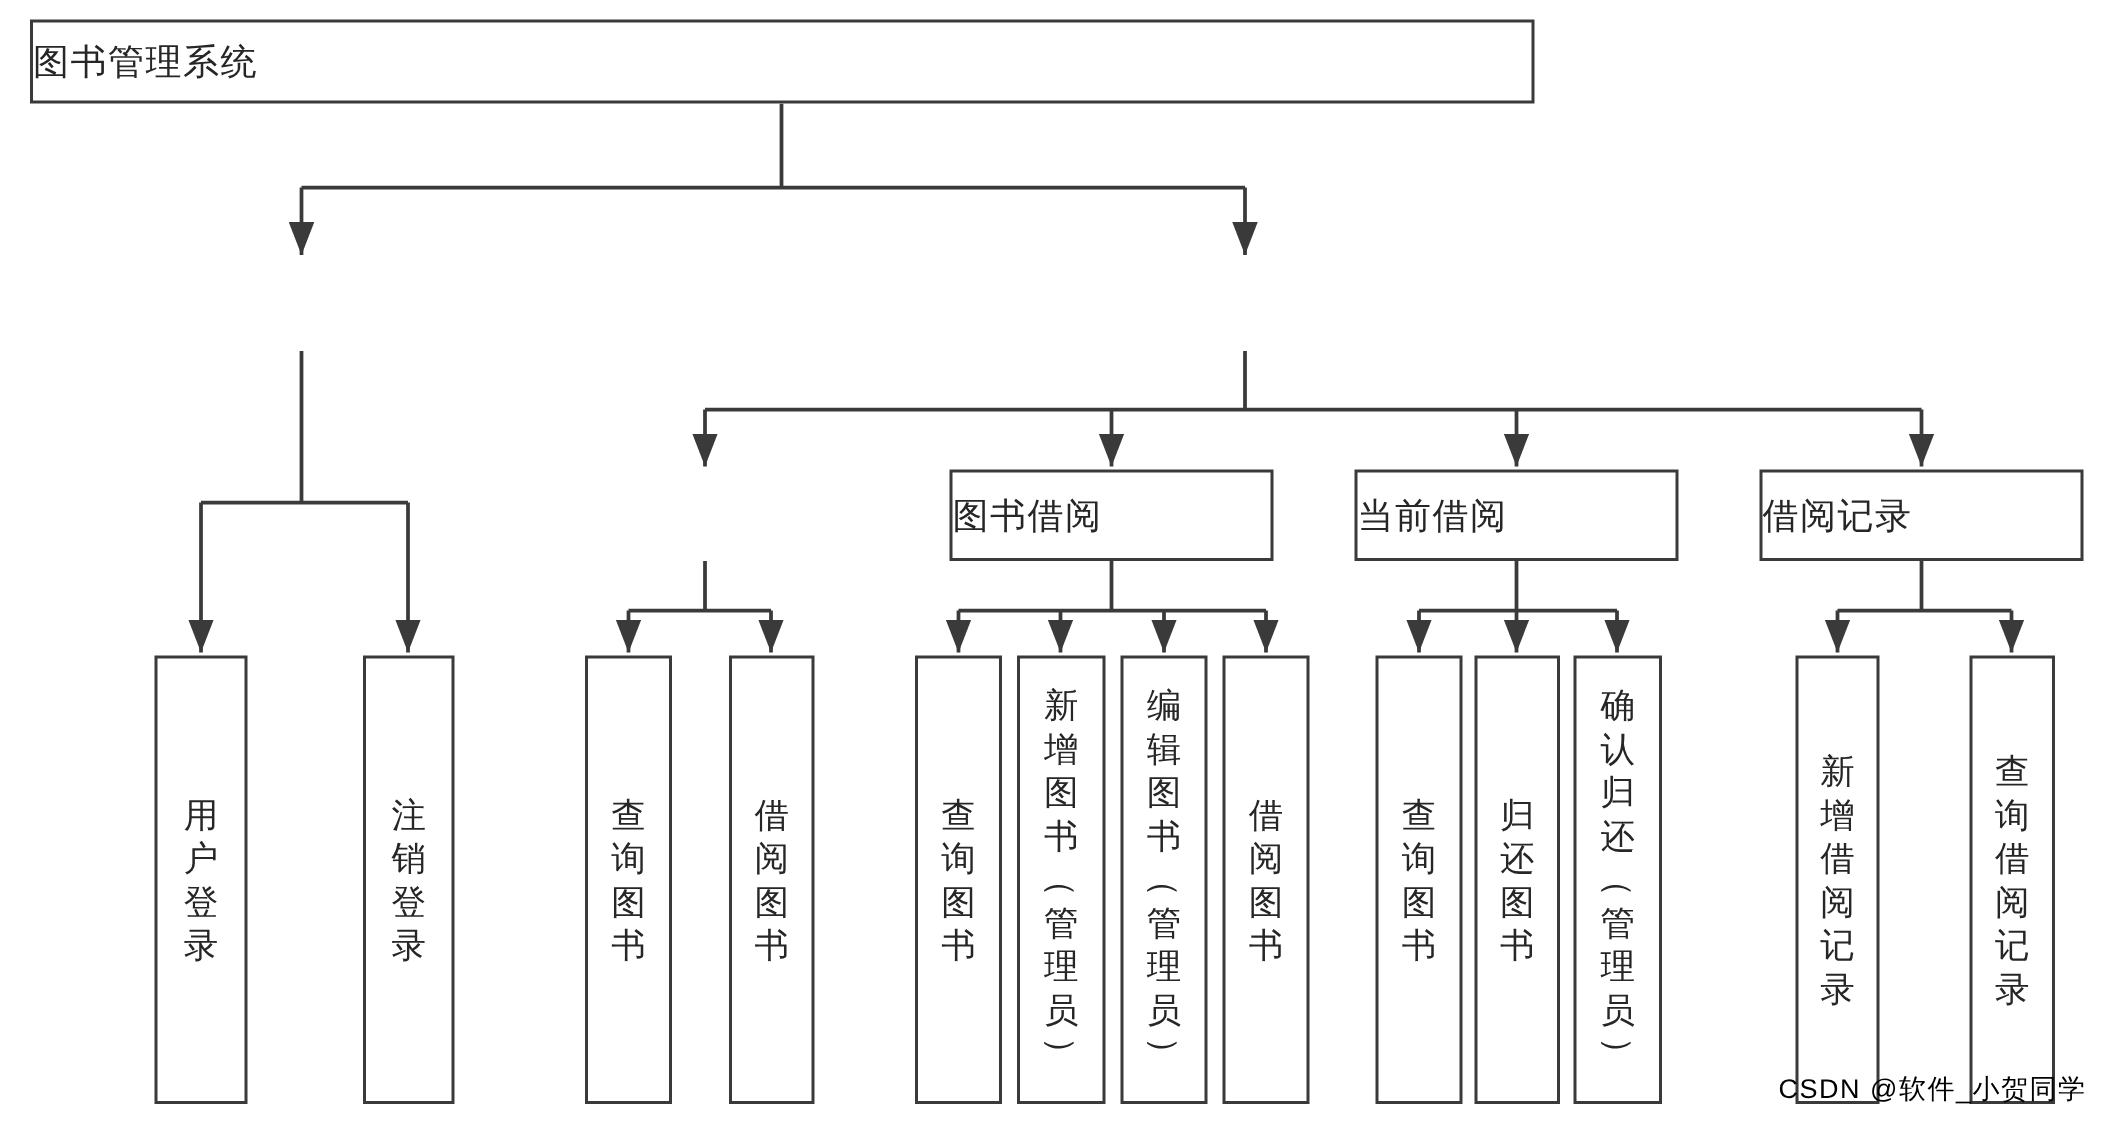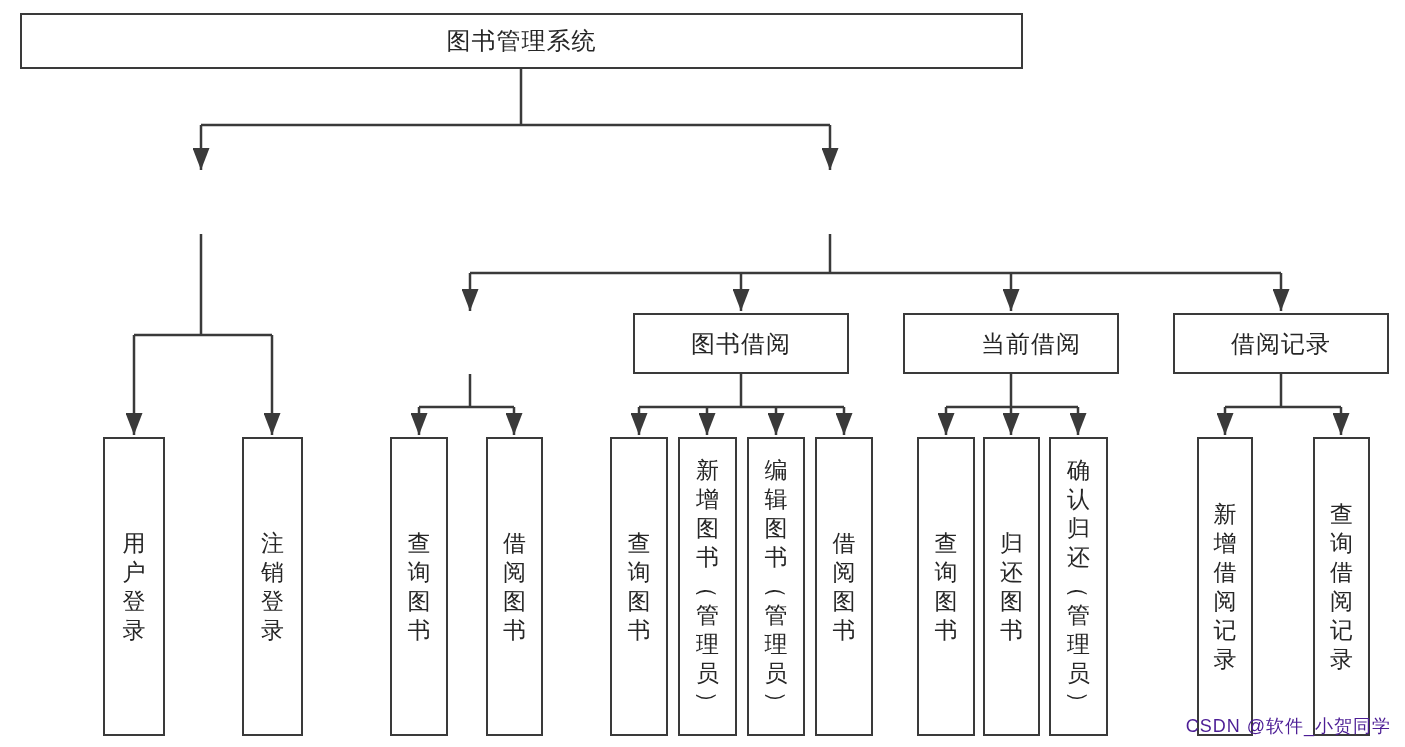--- a/index.html
+++ b/index.html
@@ -26,21 +26,21 @@
     stroke-width: 2.5;
     fill: none;
   }
   .hbox {
     position: absolute;
     box-sizing: border-box;
     background: #ffffff;
     border: 2.5px solid #3a3a3a;
     display: flex;
     align-items: center;
-    justify-content: center;
+    justify-content: flex-start;
     font-size: 24px;
     color: #262626;
     z-index: 2;
     letter-spacing: 1px;
   }
   .vbox {
     position: absolute;
     box-sizing: border-box;
     background: #ffffff;
     border: 2.5px solid #3a3a3a;
@@ -60,21 +60,21 @@
     width: 100%;
   }
   .vbox .vchar.rot {
     transform: rotate(90deg);
   }
   .watermark {
     position: absolute;
     top: 714px;
     right: 14px;
     font-size: 18px;
-    color: #4c1d95;
+    color: #000000;
     z-index: 5;
     letter-spacing: 1px;
     white-space: nowrap;
   }
 </style>
 </head>
 <body>
 
 <div class="canvas">
 
@@ -120,21 +120,21 @@
   </svg>
 
   <div class="hbox" style="left:20px; top:13px; width:1003px; height:56px;">
     <span>图书管理系统</span>
   </div>
 
 
   <div class="hbox" style="left:633px; top:313px; width:216px; height:61px;">
     <span>图书借阅</span>
   </div>
-  <div class="hbox" style="left:903px; top:313px; width:216px; height:61px;padding-left:40px;">
+  <div class="hbox" style="left:903px; top:313px; width:216px; height:61px;">
     <span>当前借阅</span>
   </div>
   <div class="hbox" style="left:1173px; top:313px; width:216px; height:61px;">
     <span>借阅记录</span>
   </div>
 
   <div class="vbox" style="left:103px; top:437px; width:62px; height:299px;">
       <span class="vchar">用</span>
       <span class="vchar">户</span>
       <span class="vchar">登</span>

